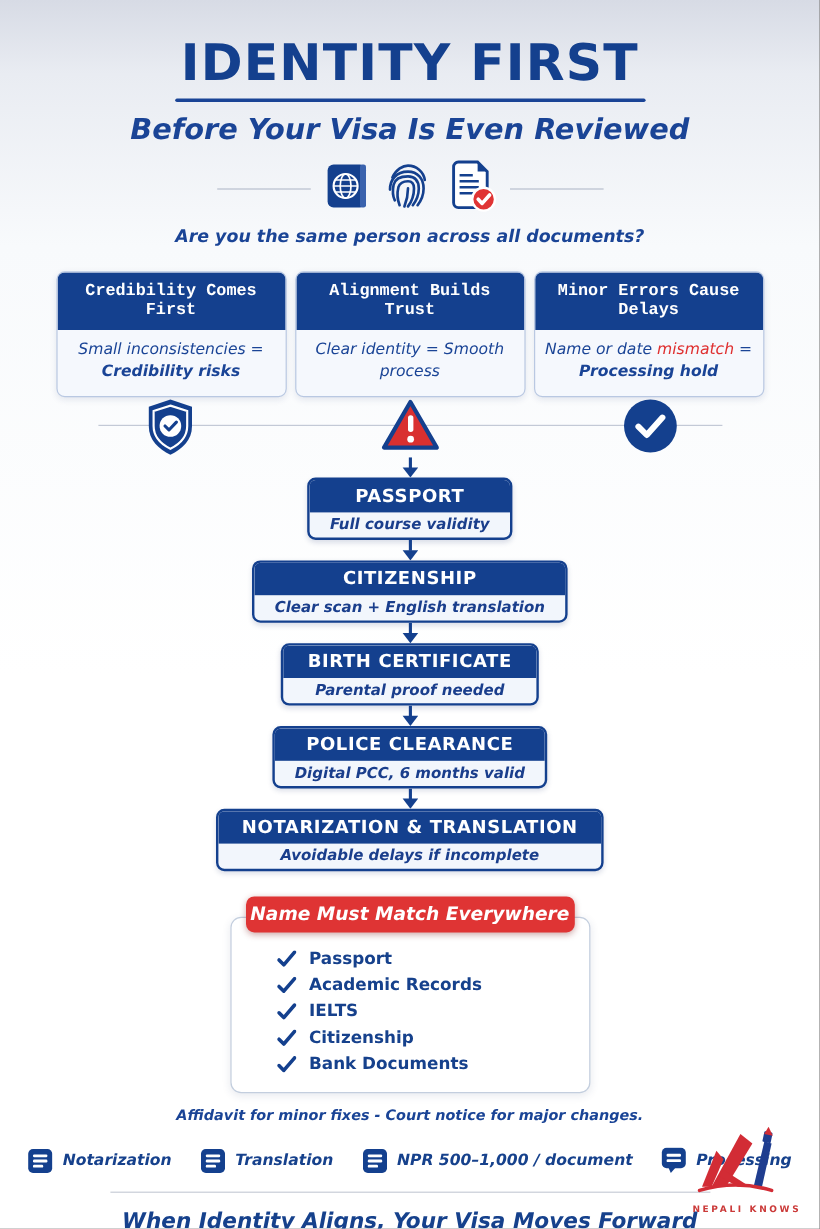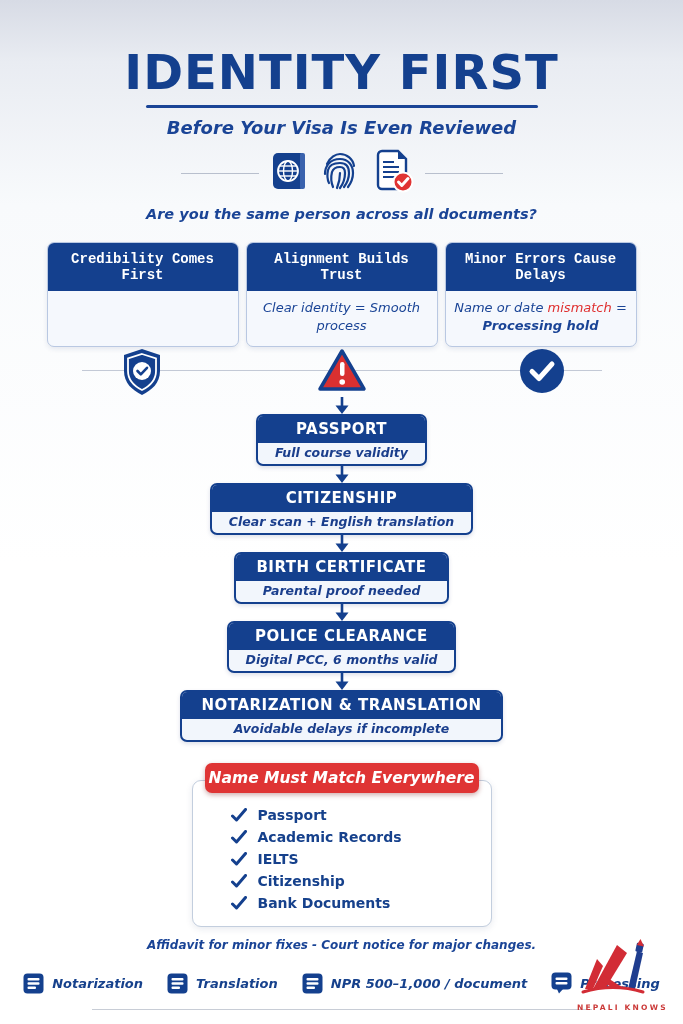--- a/index.html
+++ b/index.html
@@ -3,23 +3,23 @@
 <meta charset="utf-8">
 <style>
   * { margin:0; padding:0; box-sizing:border-box; }
   body { background:#888; display:flex; justify-content:center; }
   .page {
     width:683px; height:1024px; position:relative; overflow:hidden;
     background:linear-gradient(180deg,#d7dbe5 0%, #e9ecf2 6%, #f8fafc 20%, #ffffff 55%, #ffffff 100%);
     font-family:"DejaVu Sans","Liberation Sans",sans-serif;
   }
   
-  .title { padding-top:44px; text-align:center; font-size:48px; font-weight:800; color:#14408e; letter-spacing:1px; }
+  .title { padding-top:28px; text-align:center; font-size:42px; font-weight:800; color:#14408e; letter-spacing:1px; }
   .title-underline { width:392px; height:3px; background:#1a4496; margin:5px auto 9px; border-radius:2px; }
-  .subtitle { text-align:center; font-size:18px; font-weight:700; font-style:italic; color:#1a4496; }
+  .subtitle { text-align:center; font-size:24px; font-weight:700; font-style:italic; color:#1a4496; }
   .hicons { display:flex; align-items:center; justify-content:center; gap:10px; margin-top:12px; height:46px; }
   .hline { width:78px; height:1px; background:#b8bfcd; }
   .question { text-align:center; font-size:14.5px; font-weight:600; font-style:italic; color:#1a4496; margin-top:10px; }
 
   
   .cards { display:flex; justify-content:center; gap:7px; margin-top:20px; }
   .card { width:192px; border:1px solid #b9c8e2; border-radius:7px; background:#f5f8fd; box-shadow:0 2px 5px rgba(25,50,110,.10); overflow:hidden; }
   .card-header { background:#14408e; color:#fff; font-weight:700; font-size:14px; text-align:center; padding:8px 3px;font-family:Liberation Mono, monospace; }
   .card-body { font-style:italic; color:#1a4496; font-size:13px; font-weight:500; text-align:center; padding:8px 6px 11px; line-height:1.4; }
   .card-body .strong { font-weight:700; }
@@ -103,20 +103,24 @@
       </svg>
     </span>
     <div class="hline"></div>
   </div>
 
   <div class="question">Are you the same person across all documents?</div>
 
   <div class="cards">
     <div class="card">
       <div class="card-header">Credibility Comes First</div>
+      <div class="card-body">
+        <span>Small inconsistencies =</span><br>
+        <span class="strong">Credibility risks</span>
+      </div>
     </div>
     <div class="card">
       <div class="card-header">Alignment Builds Trust</div>
       <div class="card-body">
         <span>Clear identity = Smooth</span><br>
         <span>process</span>
       </div>
     </div>
     <div class="card">
       <div class="card-header">Minor Errors Cause Delays</div>

